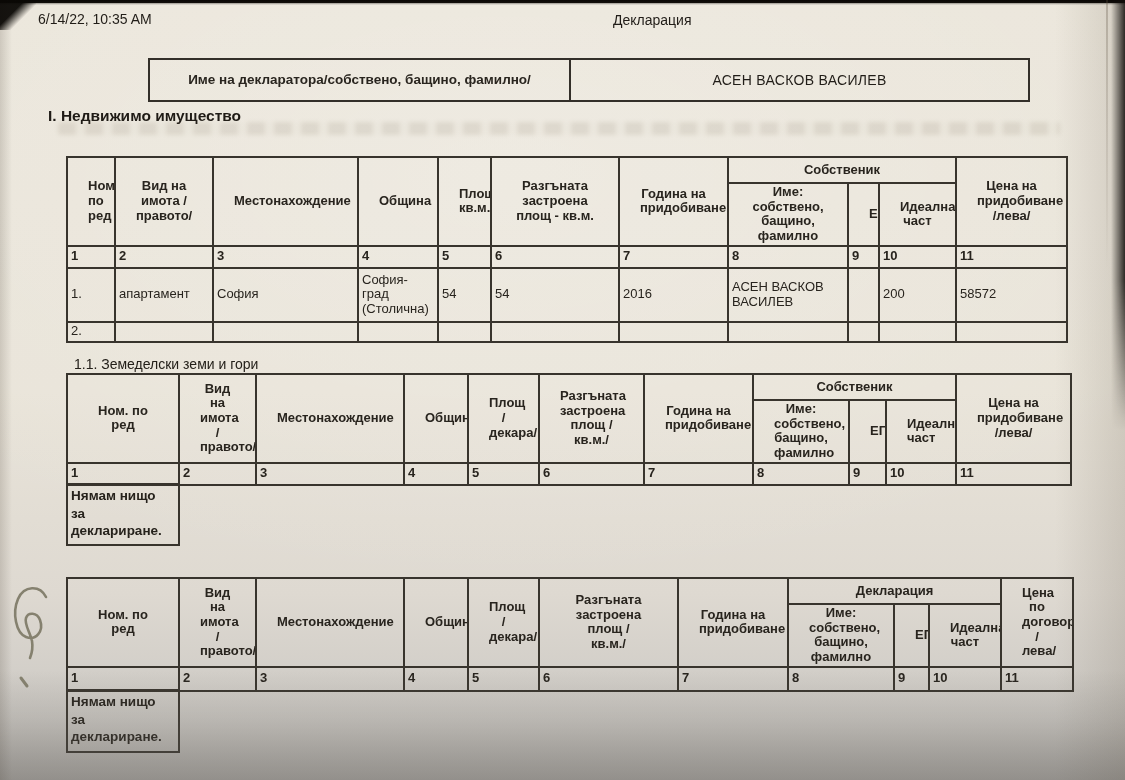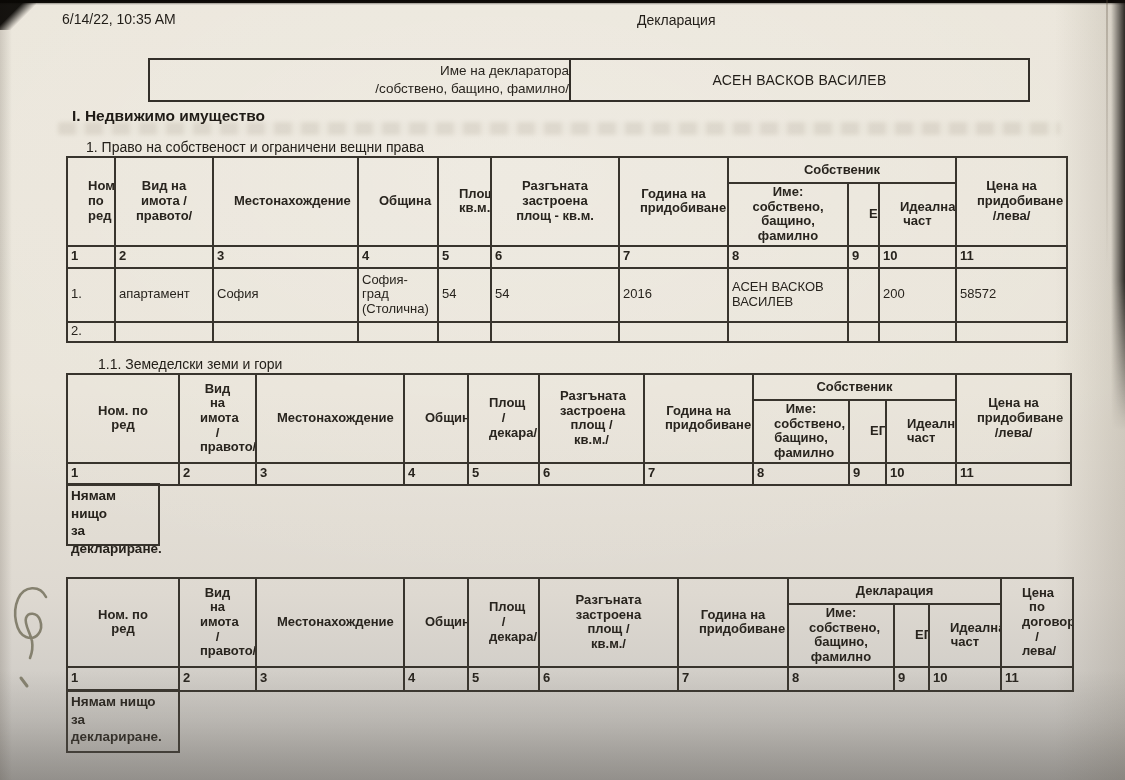--- a/index.html
+++ b/index.html
@@ -22,36 +22,36 @@
   .corner-tl{position:absolute;top:0;left:0;width:36px;height:30px;
     background:linear-gradient(135deg, rgba(10,8,5,0.95) 0 38%, rgba(10,8,5,0) 62%);}
   .edge-right{position:absolute;top:0;right:0;width:14px;height:430px;
     background:linear-gradient(270deg, rgba(16,13,10,0.85), rgba(16,13,10,0));
     -webkit-mask:linear-gradient(180deg,#000 65%,transparent);
             mask:linear-gradient(180deg,#000 65%,transparent);}
   .crease{position:absolute;top:0;right:17px;width:2px;height:270px;
     background:linear-gradient(180deg, rgba(90,78,62,0.30), rgba(90,78,62,0));}
   .bottom-shade{position:absolute;left:0;right:0;bottom:0;height:110px;
     background:linear-gradient(180deg, rgba(105,101,95,0) 0%, rgba(105,101,95,0.22) 55%, rgba(88,85,80,0.38) 100%);}
-  .abs{position:absolute;margin-left:24px;}
+  .abs{position:absolute;}
   .meta-line{font-size:14px;color:#211d18;}
   .title-bold{font-weight:bold;font-size:15.5px;color:#1f1b16;}
   .caption{font-size:14px;color:#24201a;}
   .ghost-band{
     position:absolute;left:58px;top:119px;width:1002px;height:13px;
     background:repeating-linear-gradient(90deg, rgba(128,116,94,0.34) 0 18px, rgba(128,116,94,0.05) 18px 27px);
     filter:blur(2px);opacity:0.42;border-radius:3px;
   }
   
   .decl-box{
     position:absolute;left:148px;top:55px;width:882px;height:44px;
     border:2px solid #332f29;display:flex;box-sizing:border-box;
   }
-  .decl-left{width:419px;border-right:2px solid #332f29;display:flex;flex-direction:column;
-    align-items:flex-end;justify-content:center;font-size:13.5px;line-height:1.3;}
+  .decl-left{width:419px;border-right:2px solid #332f29;display:flex;
+    align-items:center;justify-content:center;font-size:13.5px;line-height:1.3;font-weight:bold;}
   .decl-right{flex:1;display:flex;align-items:center;justify-content:center;
     font-size:14px;letter-spacing:0.3px;color:#211d18;}
   
   table.doc{border-collapse:collapse;table-layout:fixed;position:absolute;background:transparent;}
   table.doc th, table.doc td{
     border:2px solid #38342d;white-space:pre-line;overflow:hidden;
     box-sizing:border-box;color:#28241e;
   }
   table.doc th{font-weight:bold;font-size:13px;text-align:center;vertical-align:middle;
     padding:1px 20px;line-height:1.13;}
@@ -82,21 +82,20 @@
     <div class="decl-left">
       <span>Име на декларатора</span>
       <span>/собствено, бащино, фамилно/</span>
     </div>
     <div class="decl-right">АСЕН ВАСКОВ ВАСИЛЕВ</div>
   </div>
 
   <div class="abs title-bold" style="left:48px;top:104px;">I. Недвижимо имущество</div>
   <div class="ghost-band"></div>
 
-  <div class="abs caption" style="left:62px;top:136px;">1. Право на собственост и ограничени вещни права</div>
 
   <table class="doc t1" style="left:66px;top:153px;width:1002px;">
     <colgroup>
       <col style="width:48px">
         <col style="width:98px">
         <col style="width:145px">
         <col style="width:80px">
       <col style="width:53px">
         <col style="width:128px">
         <col style="width:109px">
@@ -234,21 +233,21 @@
       <td>5</td>
       <td>6</td>
       <td>7</td>
       <td>8</td>
       <td>9</td>
       <td>10</td>
       <td>11</td>
     </tr>
   </tbody>
     </table>
-  <div class="note-box" style="left:66px;top:480px;width:94px;height:63px;">Нямам нищо
+  <div class="note-box" style="left:66px;top:480px;width:114px;height:63px;">Нямам нищо
 за
 деклариране.</div>
 
 
   <table class="doc t12" style="left:66px;top:574px;width:1006px;">
     <colgroup>
       <col style="width:112px">
         <col style="width:77px">
         <col style="width:148px">
         <col style="width:64px">

